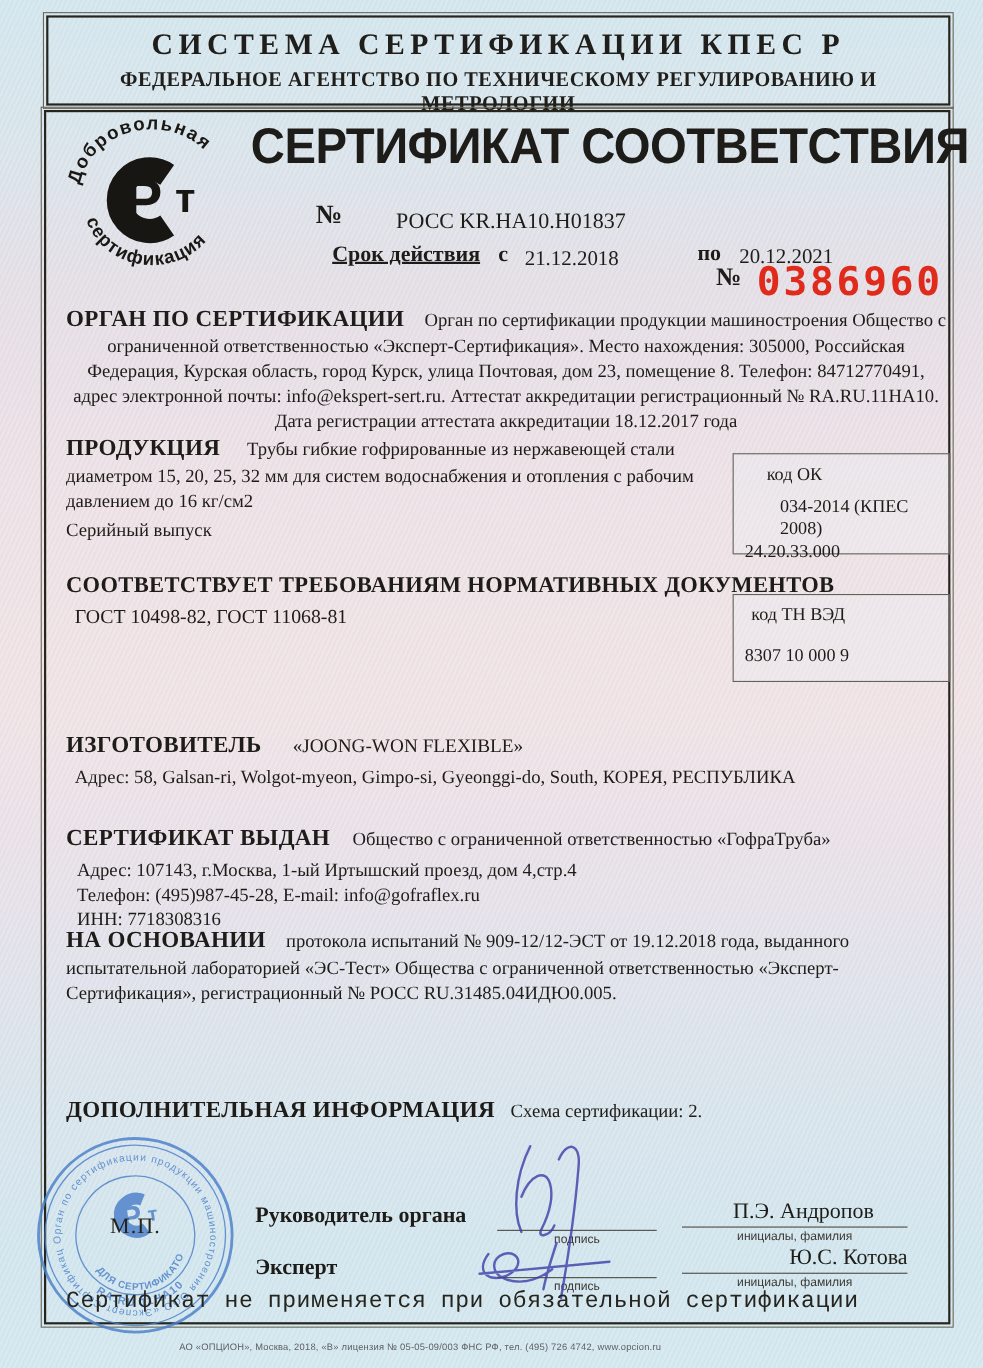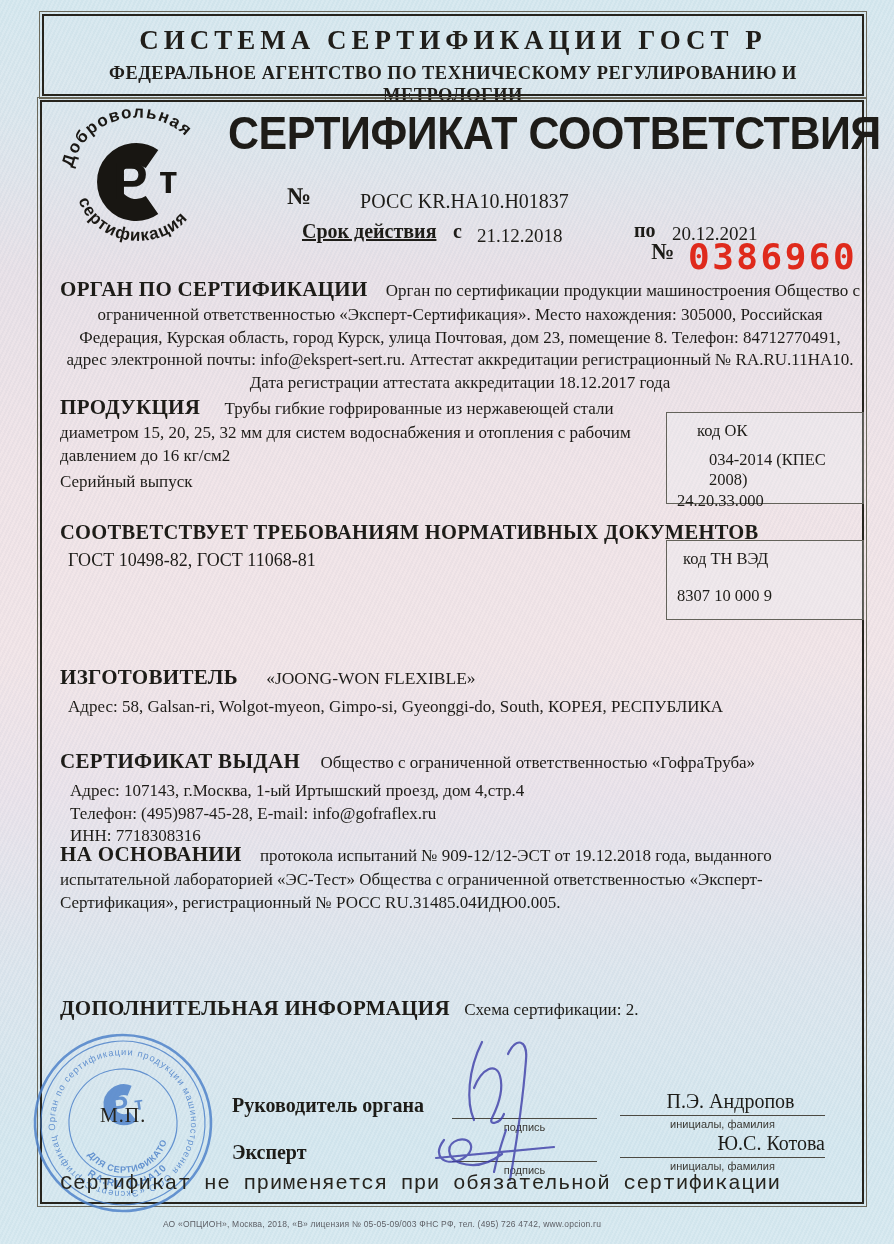--- a/index.html
+++ b/index.html
@@ -28,21 +28,21 @@
   .foot-note{font-size:21px;letter-spacing:.5px;color:#26241e;font-family:Liberation Mono, monospace;}
   .print-info{font-family:"Liberation Sans","DejaVu Sans",sans-serif;font-size:8.5px;color:#5e6066;text-align:center;letter-spacing:.2px;}
   .mp{font-size:20px;letter-spacing:1px;color:#26241e;}
 </style>
 </head>
 <body>
 
 <div class="page">
 
   <div class="abs box-frame" style="left:42px;top:14px;width:818px;height:78px;">
-    <div class="hdr1" style="margin-top:9px;">СИСТЕМА СЕРТИФИКАЦИИ ГОСТ Р</div>
+    <div class="hdr1" style="margin-top:9px;">СИСТЕМА СЕРТИФИКАЦИИ КПЕС Р</div>
     <div class="hdr2" style="margin-top:6px;">ФЕДЕРАЛЬНОЕ АГЕНТСТВО ПО ТЕХНИЧЕСКОМУ РЕГУЛИРОВАНИЮ И МЕТРОЛОГИИ</div>
   </div>
 
   <div class="abs box-frame" style="left:40px;top:100px;width:820px;height:1100px;"></div>
 
   <div class="abs" style="left:56px;top:100px;width:162px;height:148px;">
     <svg width="162" height="148" viewBox="0 0 162 148">
       <path id="arcTop" d="M 16 72 A 66 60 0 0 1 146 64" fill="none"></path>
       <path id="arcBot" d="M 22 98 A 62 56 0 0 0 142 100" fill="none"></path>
       <text font-family="Liberation Sans, sans-serif" font-size="17" font-weight="bold" fill="#1a1814" letter-spacing="1.5">

